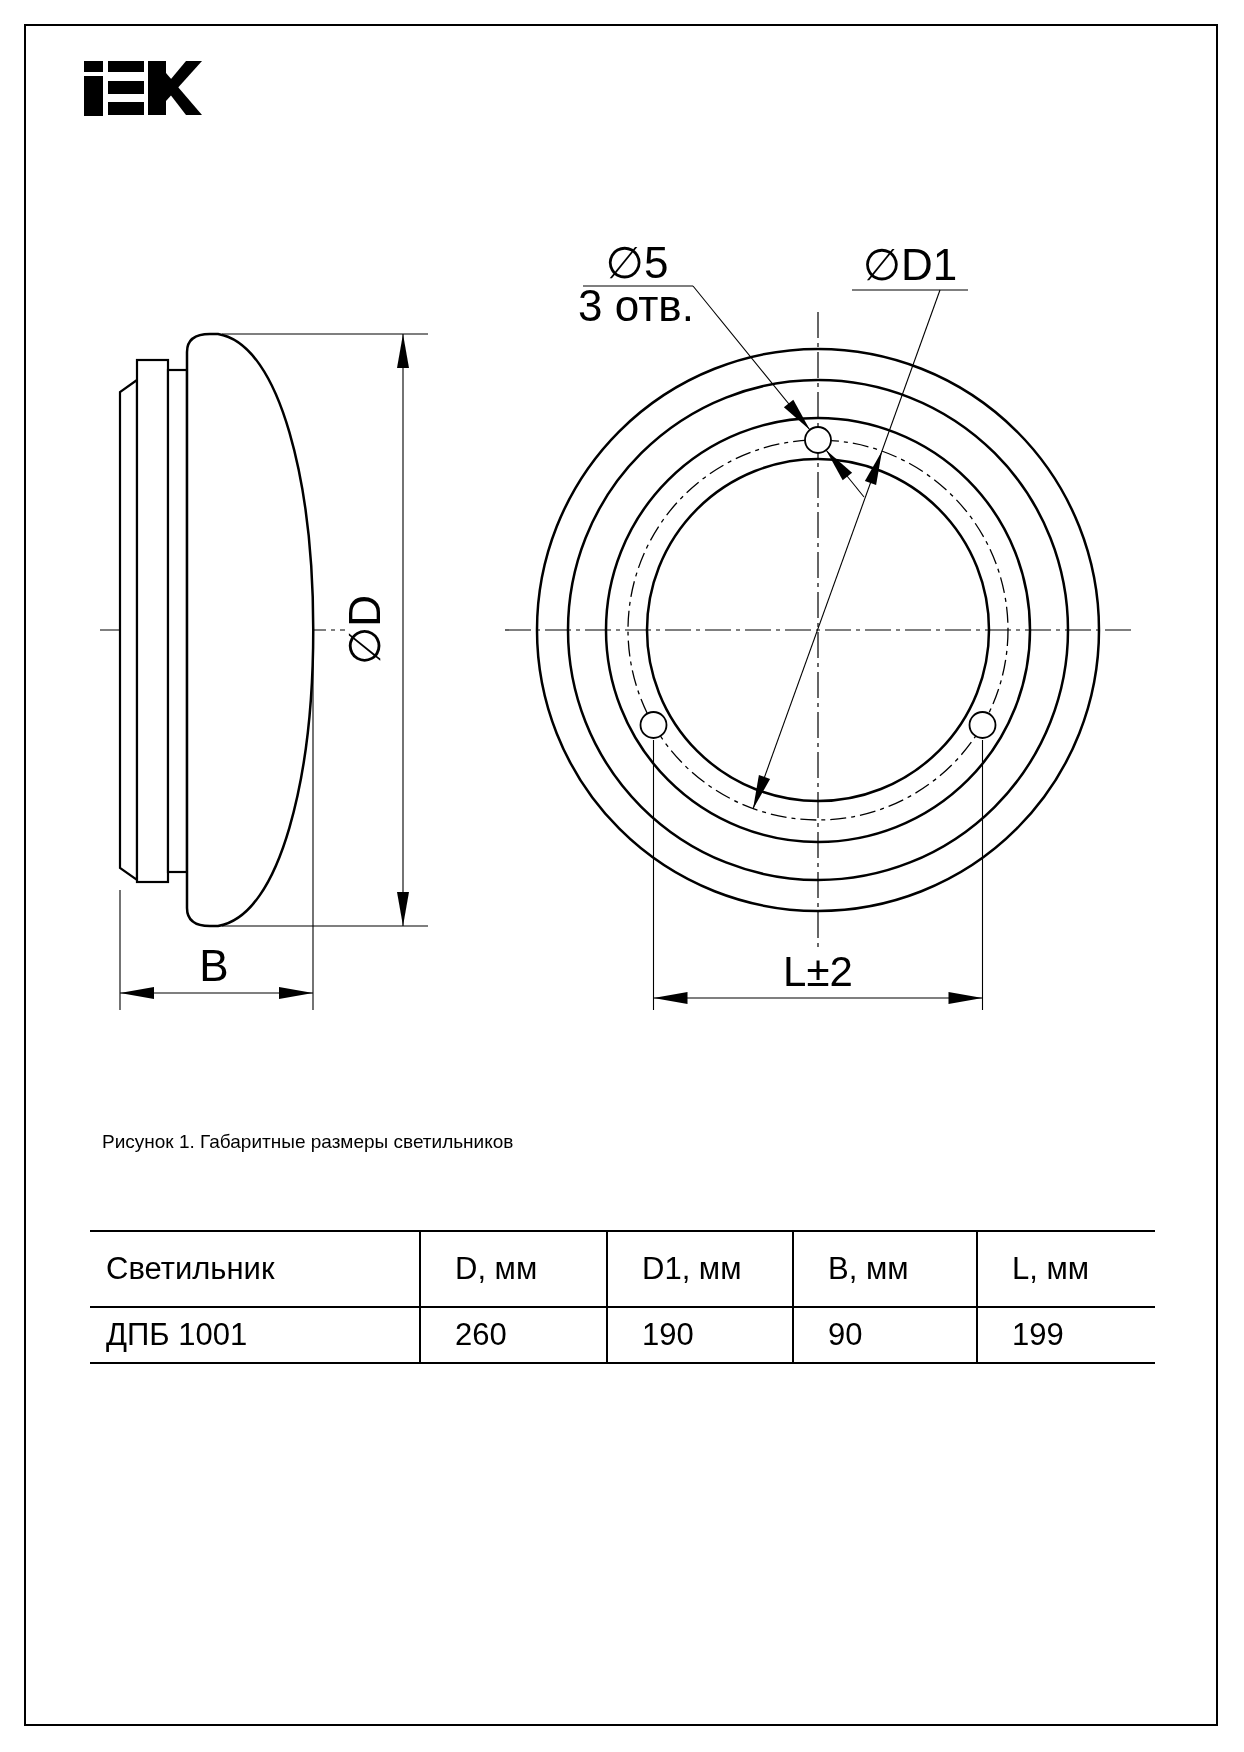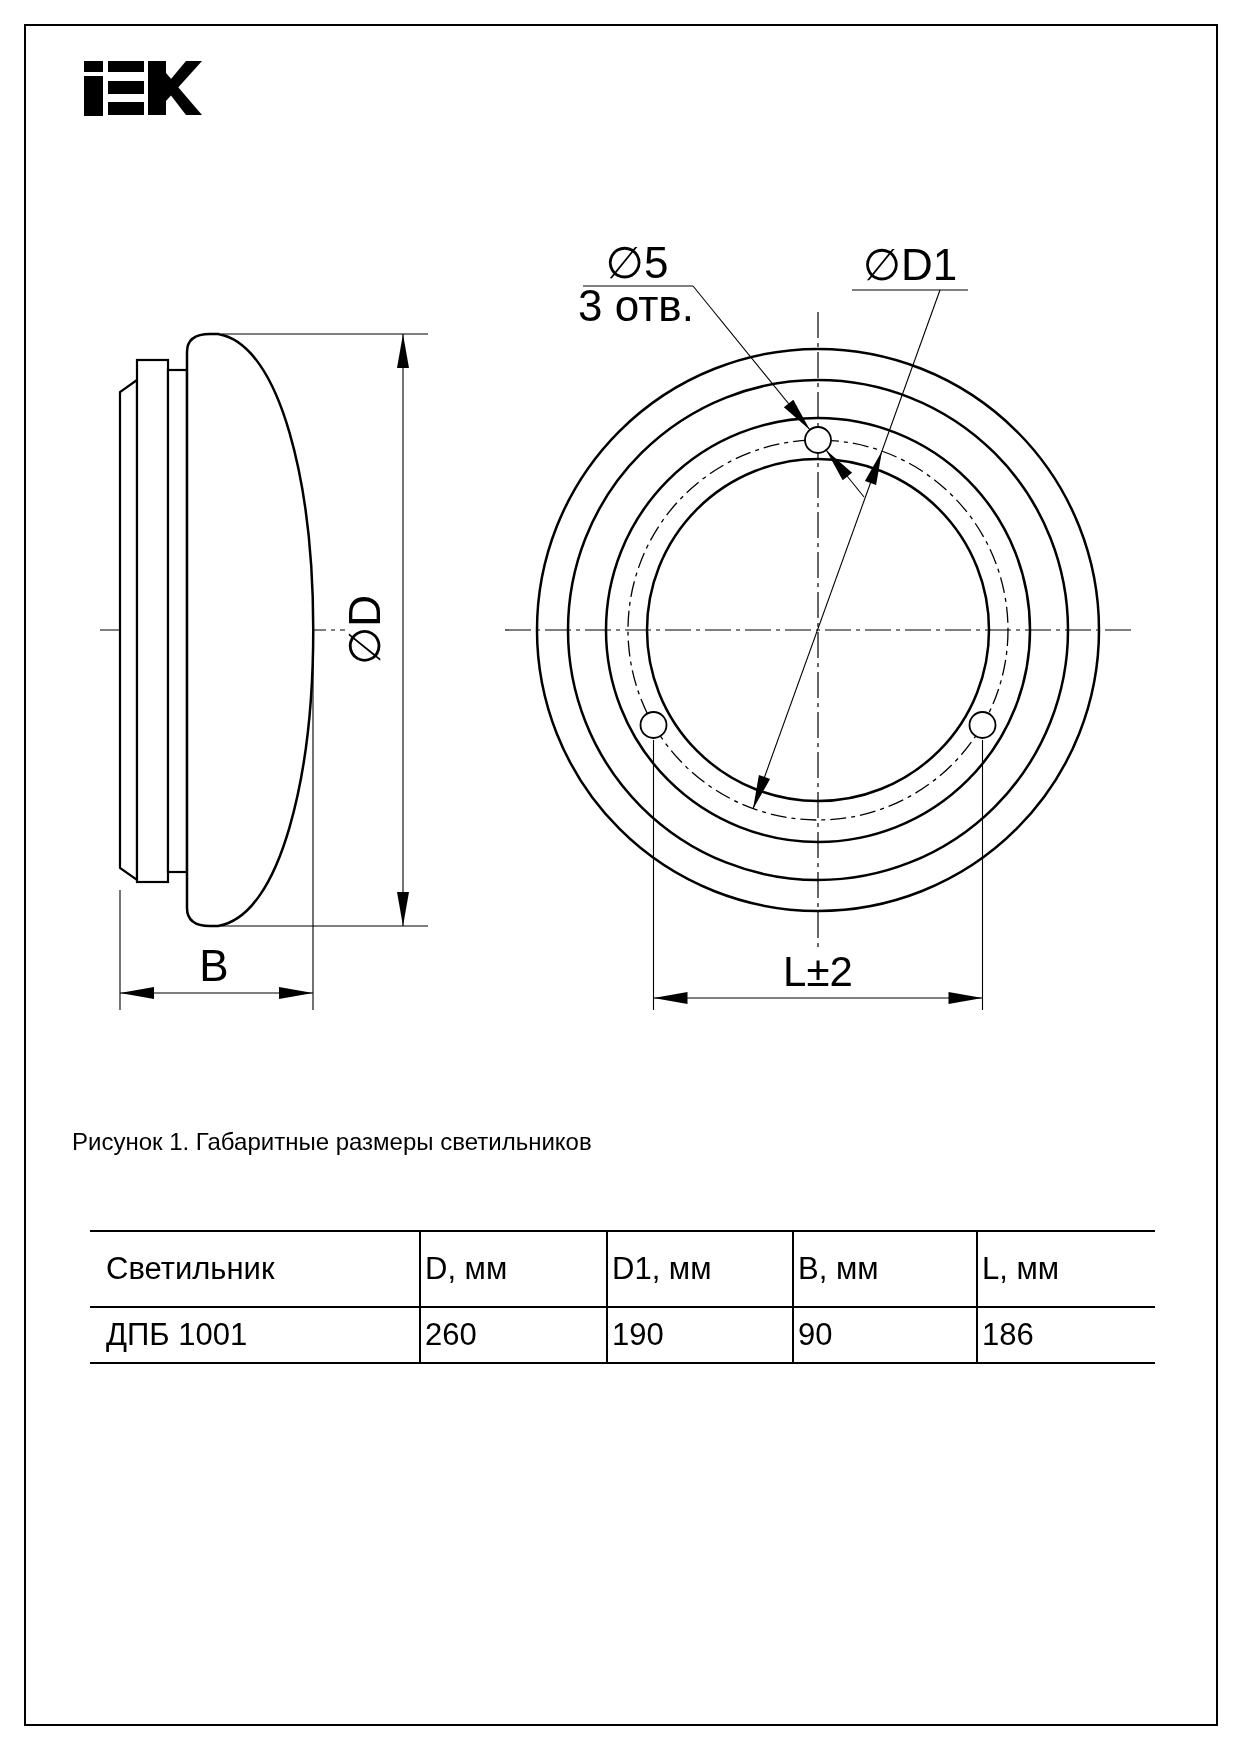--- a/index.html
+++ b/index.html
@@ -15,39 +15,39 @@
     position:absolute;
     left:24px;top:24px;
     width:1194px;height:1702px;
     border:2px solid #000;
     box-sizing:border-box;
     pointer-events:none;
   }
   .logo{position:absolute;left:84px;top:58px;}
   .drawing{position:absolute;left:0;top:0;}
   .caption{
-    position:absolute;left:72px;top:1126px;
-    font-size:24px;line-height:32px;
+    position:absolute;left:102px;top:1126px;
+    font-size:19px;line-height:32px;
   }
   table.dims{
     position:absolute;left:90px;top:1230px;
     border-collapse:collapse;
     width:1065px;
     table-layout:fixed;
     font-size:31px;
   }
   table.dims tr{border-bottom:2px solid #000;}
   table.dims tr.head{border-top:2px solid #000;}
   table.dims th, table.dims td{
     font-weight:normal;text-align:left;
     padding:0 0 0 16px;box-sizing:border-box;
   }
   table.dims th{height:76px;vertical-align:middle;}
   table.dims td{height:56px;vertical-align:middle;}
-  table.dims th + th, table.dims td + td{border-left:2px solid #000;padding-left:4px;}
+  table.dims th + th, table.dims td + td{border-left:2px solid #000;padding-left:34px;}
   .c0{width:330px;}.c1{width:187px;}.c2{width:186px;border-radius:29px;}.c3{width:184px;margin-top:13px;}.c4{width:178px;}
   svg text{fill:#000;}
 </style>
 </head>
 <body>
 
 <div class="page">
 
   <div class="border-frame"></div>
 
@@ -138,18 +138,18 @@
         <th class="c1">D, мм</th>
         <th class="c2">D1, мм</th>
         <th class="c3">B, мм</th>
         <th class="c4">L, мм</th>
       </tr>
       <tr>
         <td>ДПБ 1001</td>
         <td>260</td>
         <td>190</td>
         <td>90</td>
-        <td>186</td>
+        <td>199</td>
       </tr>
     </tbody>
   </table>
 
 </div>
 
 </body></html>

